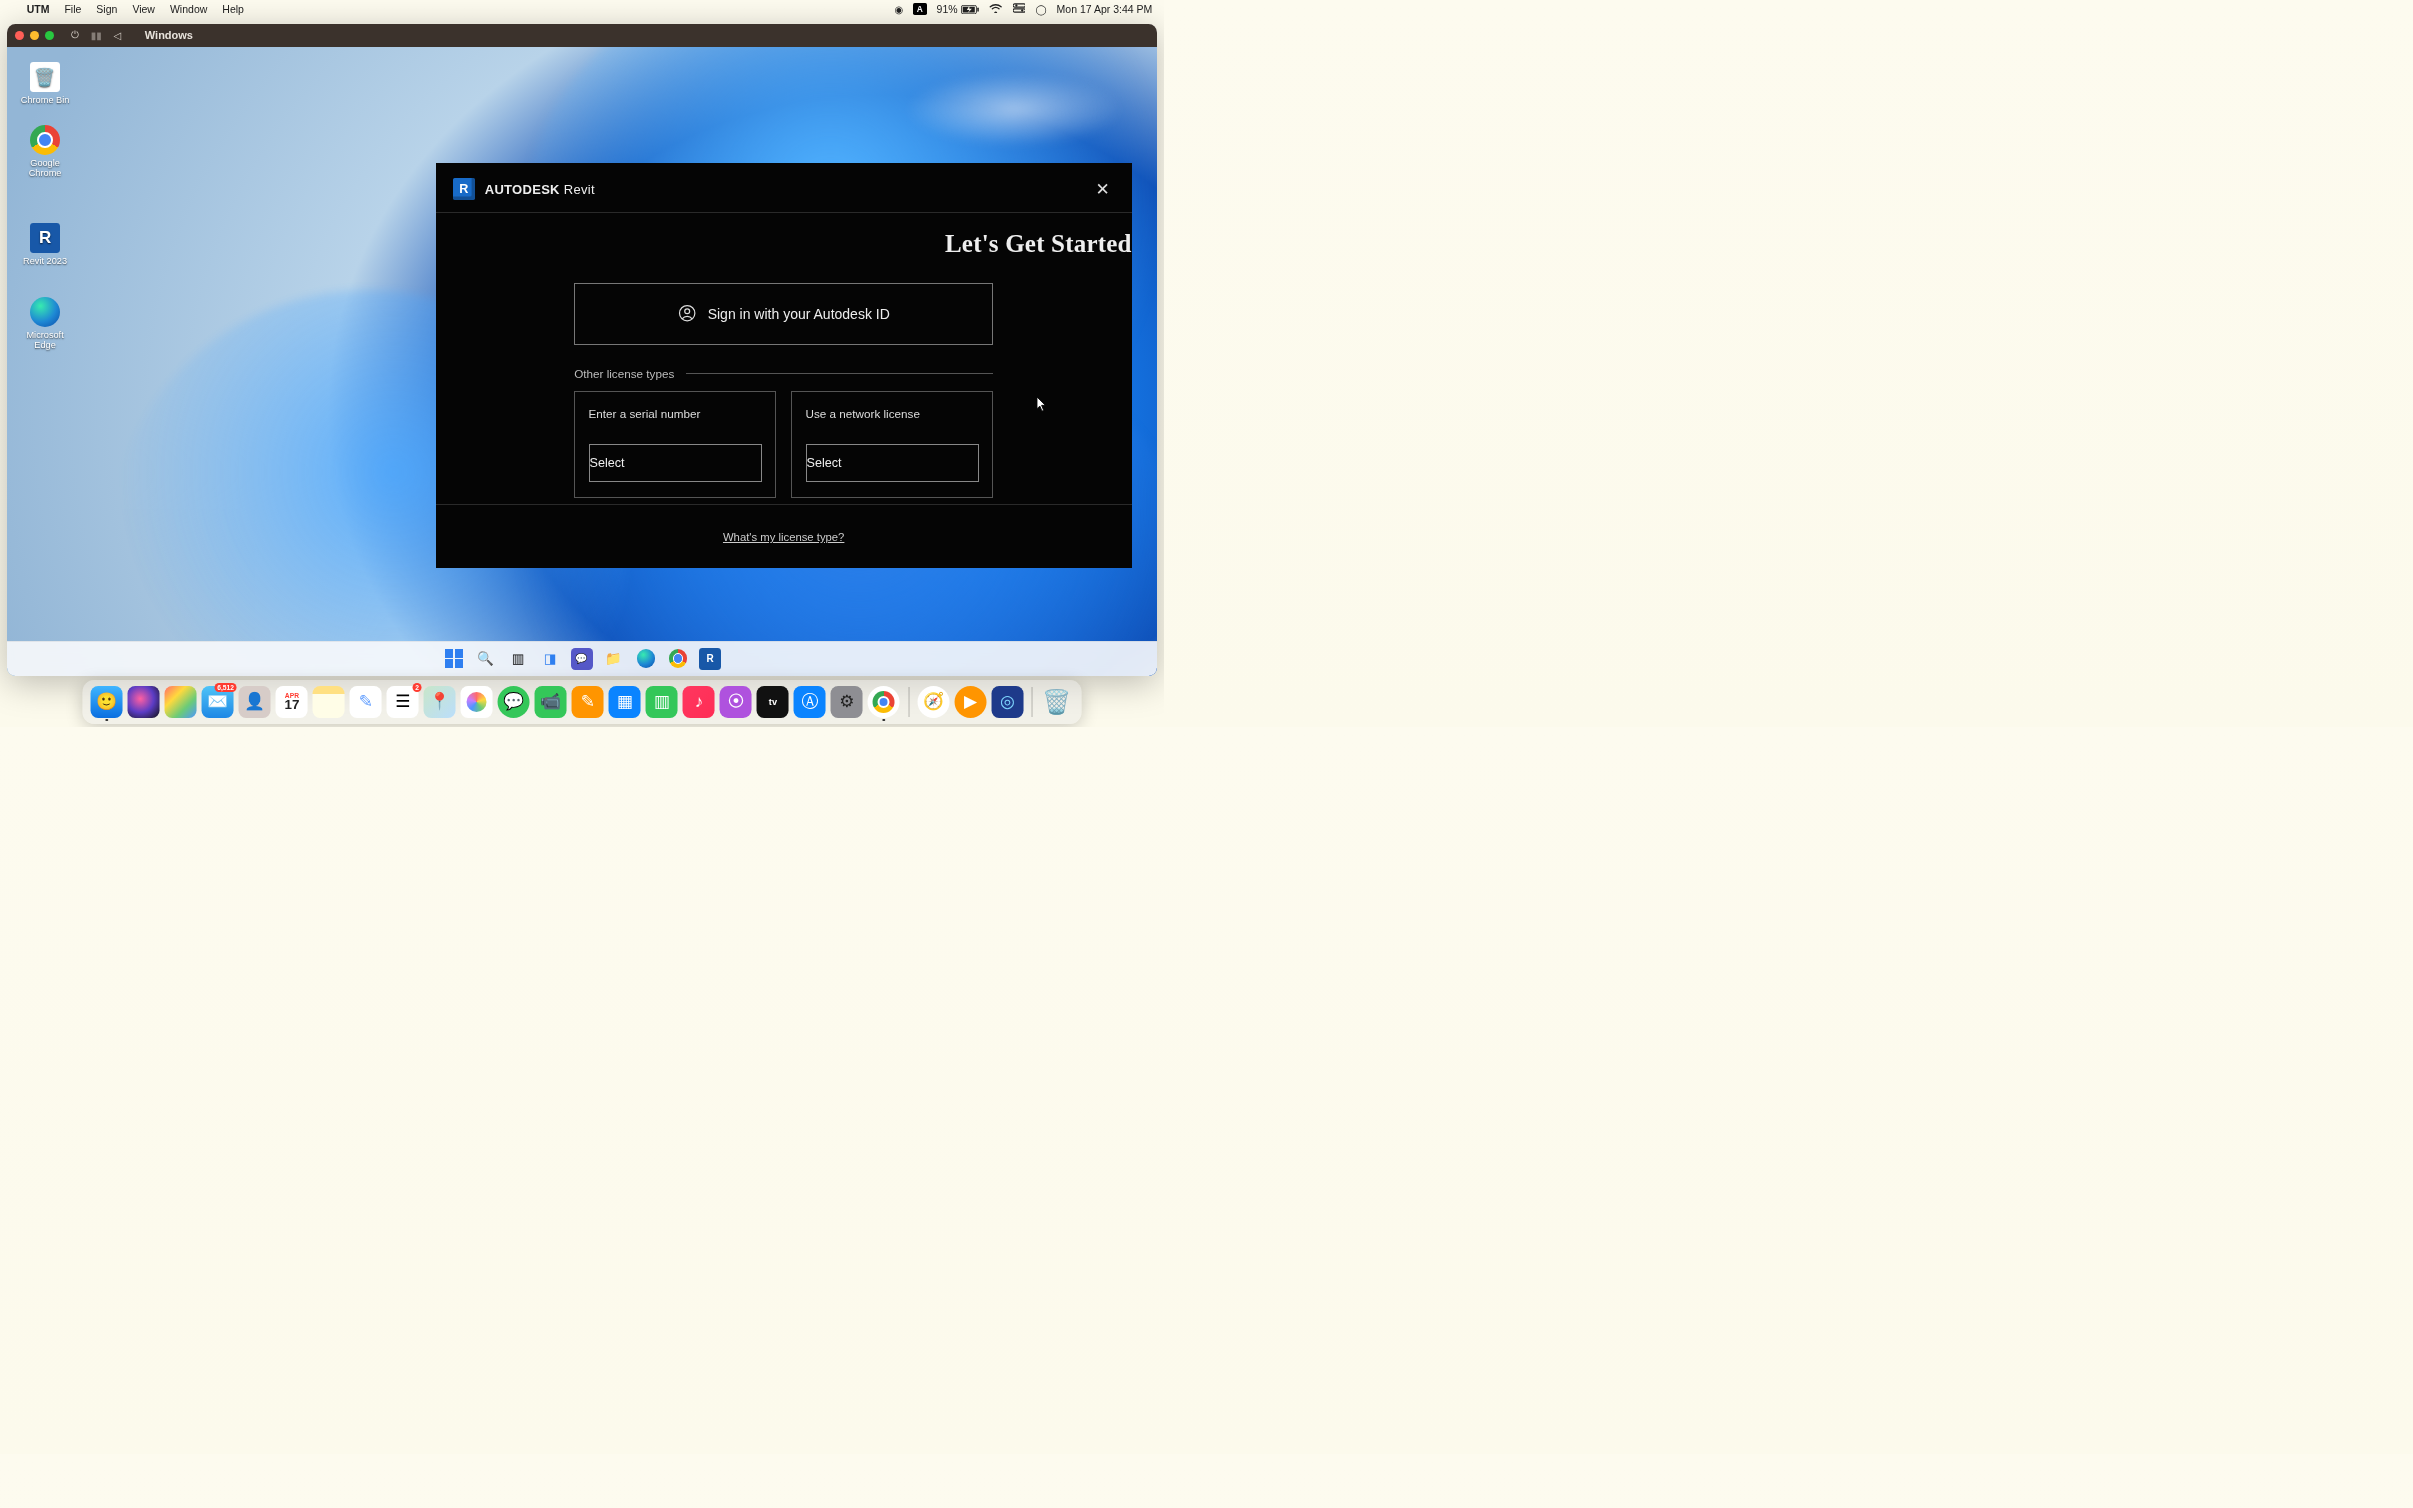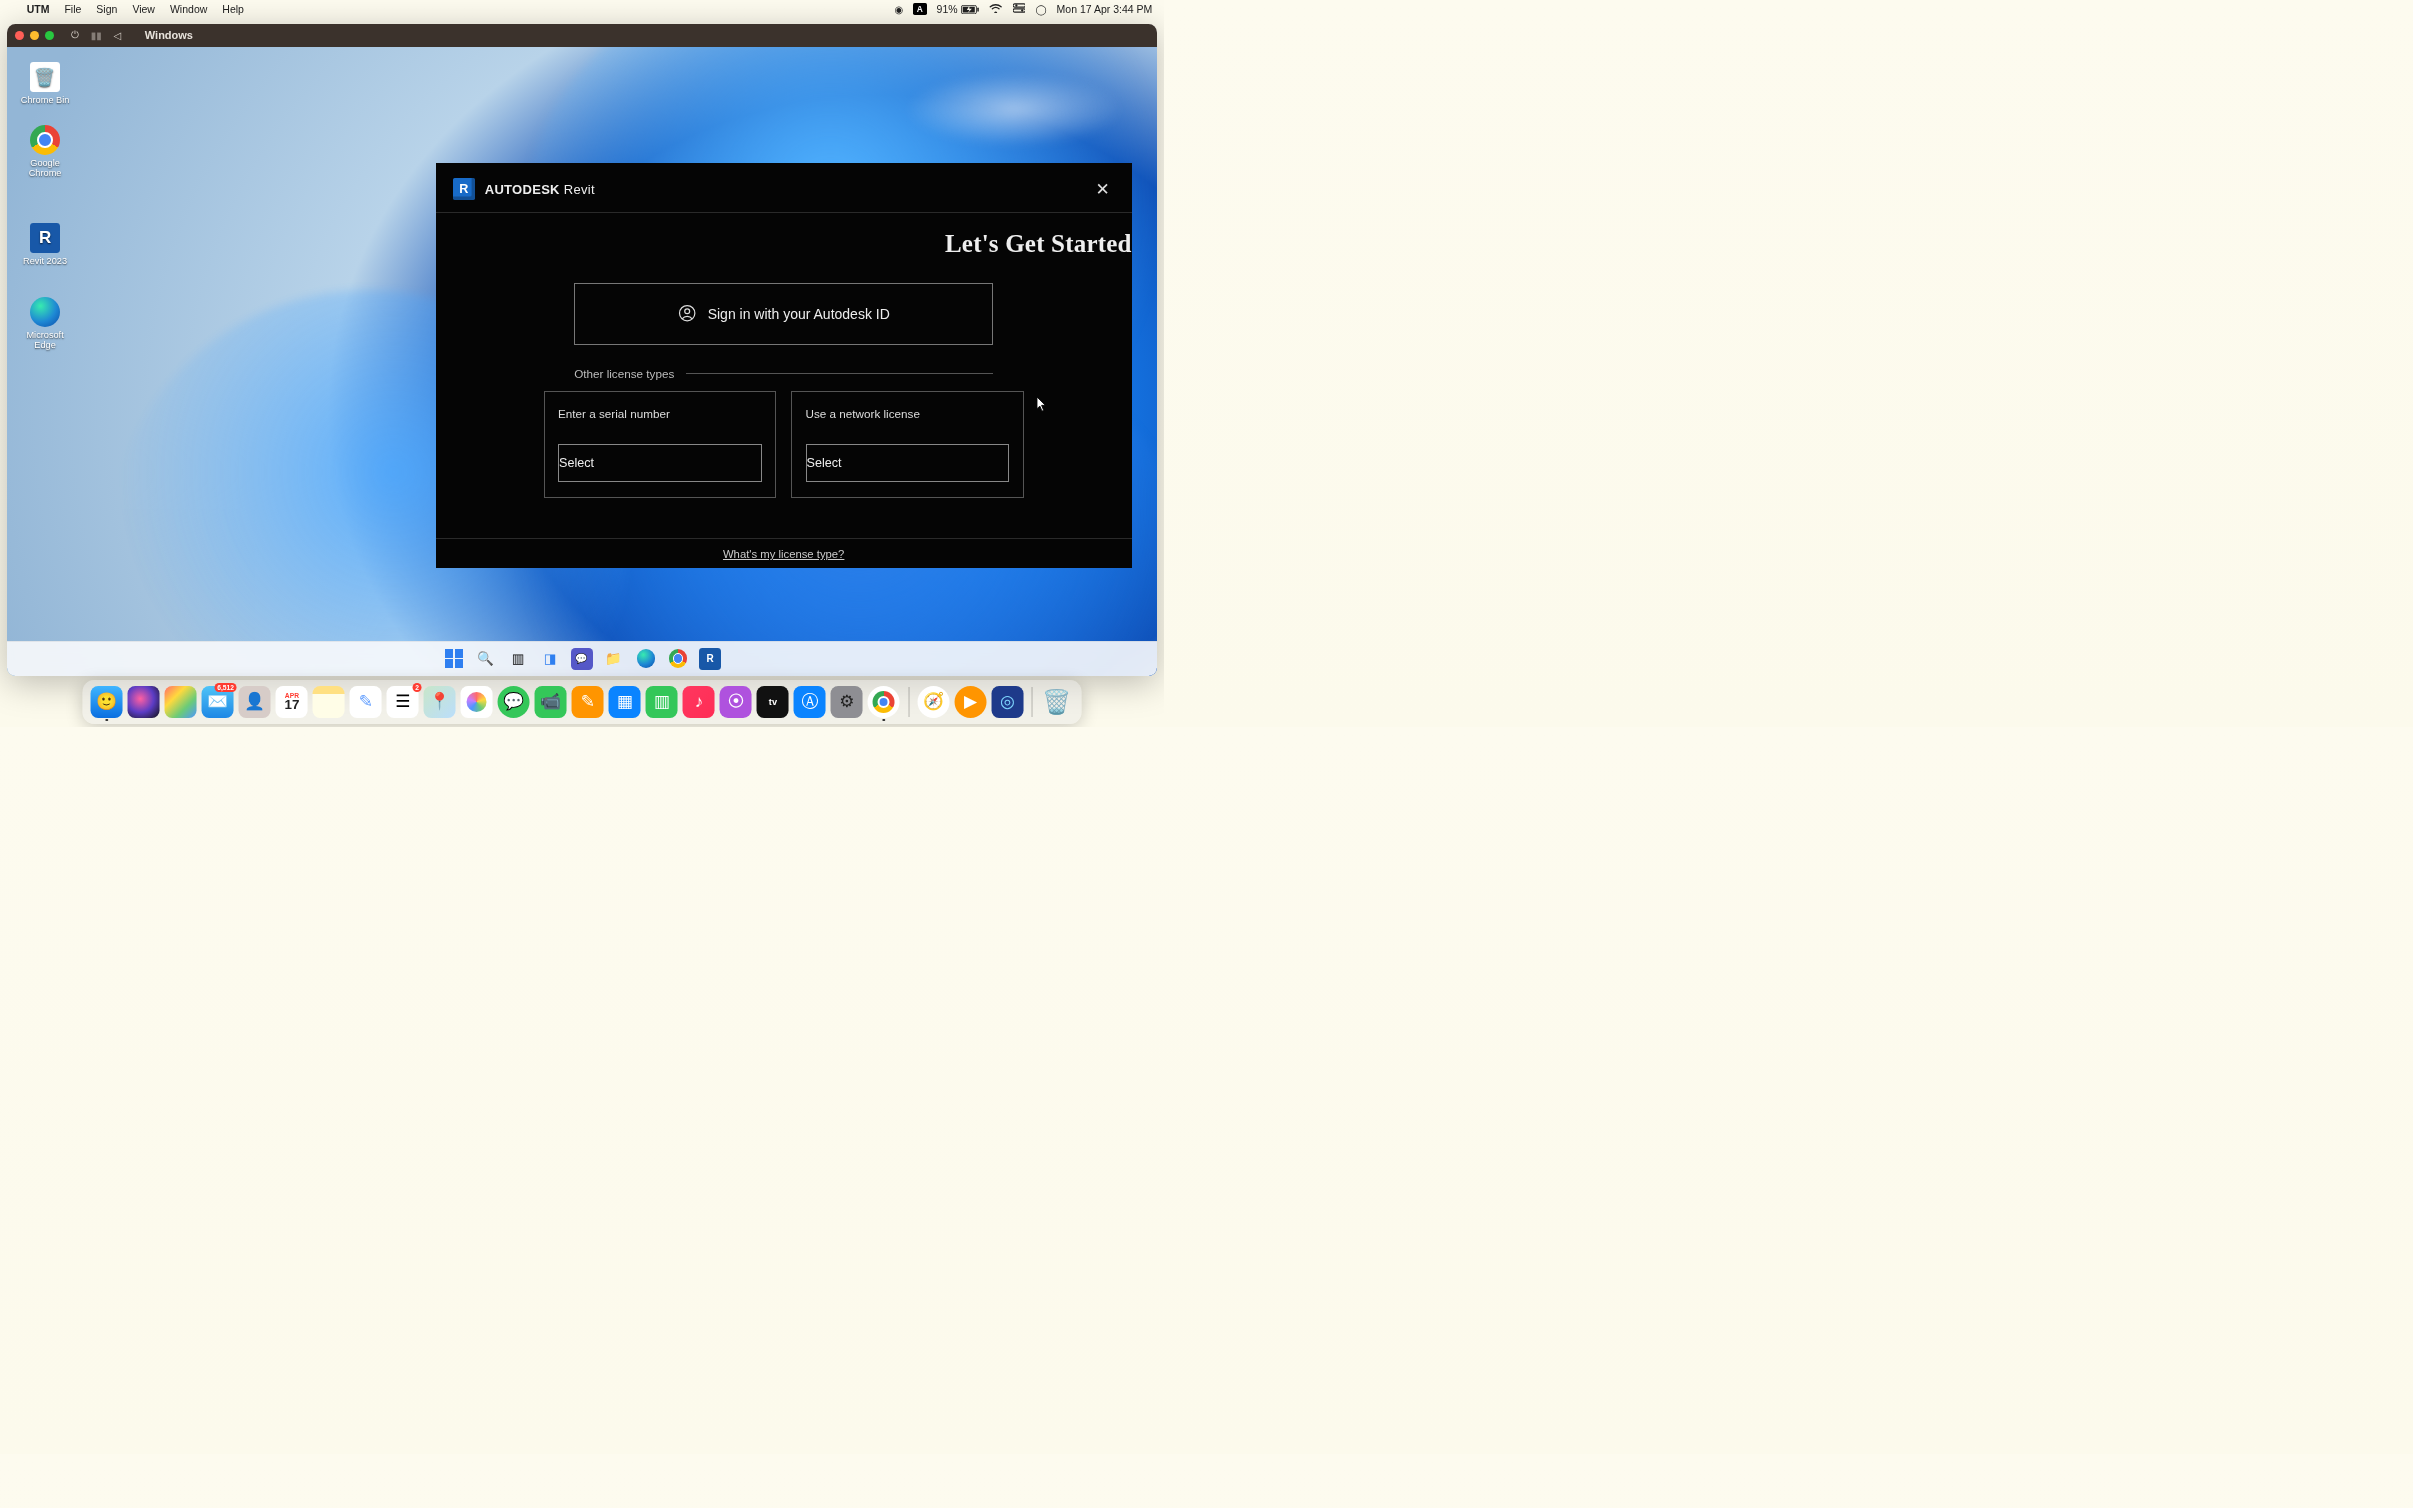--- a/index.html
+++ b/index.html
@@ -45,25 +45,25 @@
 .rd-header { display:flex; align-items:center; justify-content:space-between; padding:15px 22px 11.7px 17px; border-bottom:0.8px solid #2a2a2a; }
 .rd-brand { display:flex; align-items:center; gap:10px; }
 .rd-logo { width:22px; height:22px; background:#186bc8; color:#fff; font-weight:800; display:flex; align-items:center; justify-content:center; font-size:12.6px; border-radius:1.7px; box-shadow: inset -3.4px -3.4px 0 rgba(0,0,0,.25);}
 .rd-brand-txt { font-size:13px; letter-spacing: 0.3px; }
 .rd-brand-txt .b { font-weight:800; }
 .rd-close { color:#ddd; font-size:17px; cursor:pointer; }
 .rd-title { text-align:right; font-size:25px; font-weight:700; margin-top:17px; letter-spacing:0.2px; font-family: Georgia, 'Times New Roman', serif;}
 .rd-signin { margin:25px auto 0; width:419px; height:62px; border:0.8px solid #777; display:flex; align-items:center; justify-content:center; gap:11.7px; font-size:14px; cursor:pointer; }
 .rd-divline { display:flex; align-items:center; gap:11.7px; width:419px; margin:22px auto 0; color:#bdbdbd; font-size:11.7px; }
 .rd-divline .line { flex:1; height:0.8px; background:#555; }
-.rd-cards { width:480px; margin:11.7px auto 0; display:flex; gap:15px; }
+.rd-cards { width:419px; margin:11.7px auto 0; display:flex; gap:15px; }
 .rd-card { flex:1; border:0.8px solid #555; padding:15px 13.4px; }
 .rd-card-title { font-size:11.7px; color:#ddd; margin-bottom:23.5px; }
 .rd-select { border:0.8px solid #888; padding:11px 0; font-size:12.6px; cursor:pointer; }
-.rd-footer { position:absolute; bottom:0; left:0; right:0; border-top:0.8px solid #2a2a2a; text-align:center; padding:7px 0; }
+.rd-footer { position:absolute; bottom:0; left:0; right:0; border-top:0.8px solid #2a2a2a; text-align:center; padding:24px 0; }
 .rd-footer a { color:#ccc; font-size:11.3px; text-decoration:underline; cursor:pointer; }
 .cursor-arrow { position:absolute; left:1030px; top:350px; width:10px; height:15px; }
 
 
 .win-taskbar { position:absolute; bottom:0; left:0; right:0; height:35px; background: rgba(248,250,252,.9); backdrop-filter: blur(6.7px); display:flex; align-items:center; justify-content:center; gap:10px; border-top:0.8px solid rgba(0,0,0,.06); }
 .tb-ic { width:22px; height:22px; border-radius:3.4px; display:flex; align-items:center; justify-content:center; font-size:13.4px; cursor:pointer; }
 .tb-start { display:grid; grid-template-columns:1fr 1fr; grid-template-rows:1fr 1fr; gap:1.7px; width:18.4px; height:18.4px;}
 .tb-start div{ background:#2f7ff0;}
 .tb-teams{background:#5558c8;color:#fff;border-radius:4.2px;font-size:10px;font-weight:700;}
 .tb-revit{background:#1858a8;color:#fff;font-weight:800;font-size:10px;}

